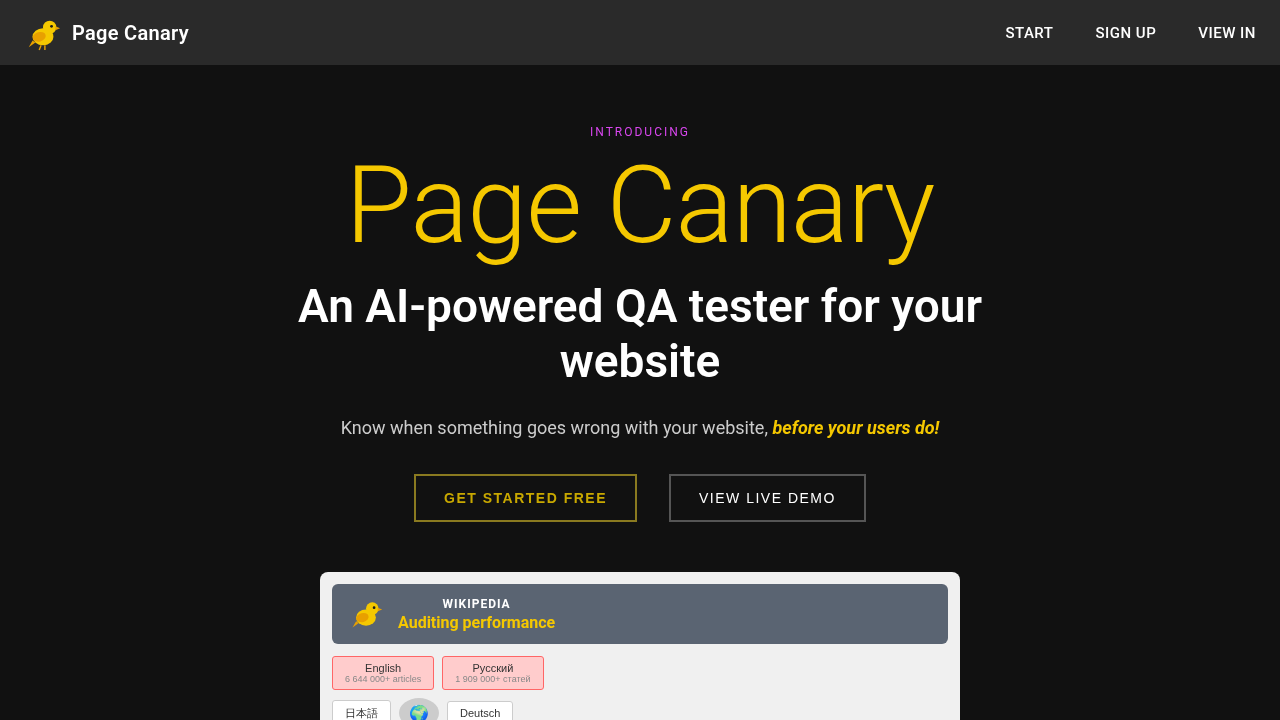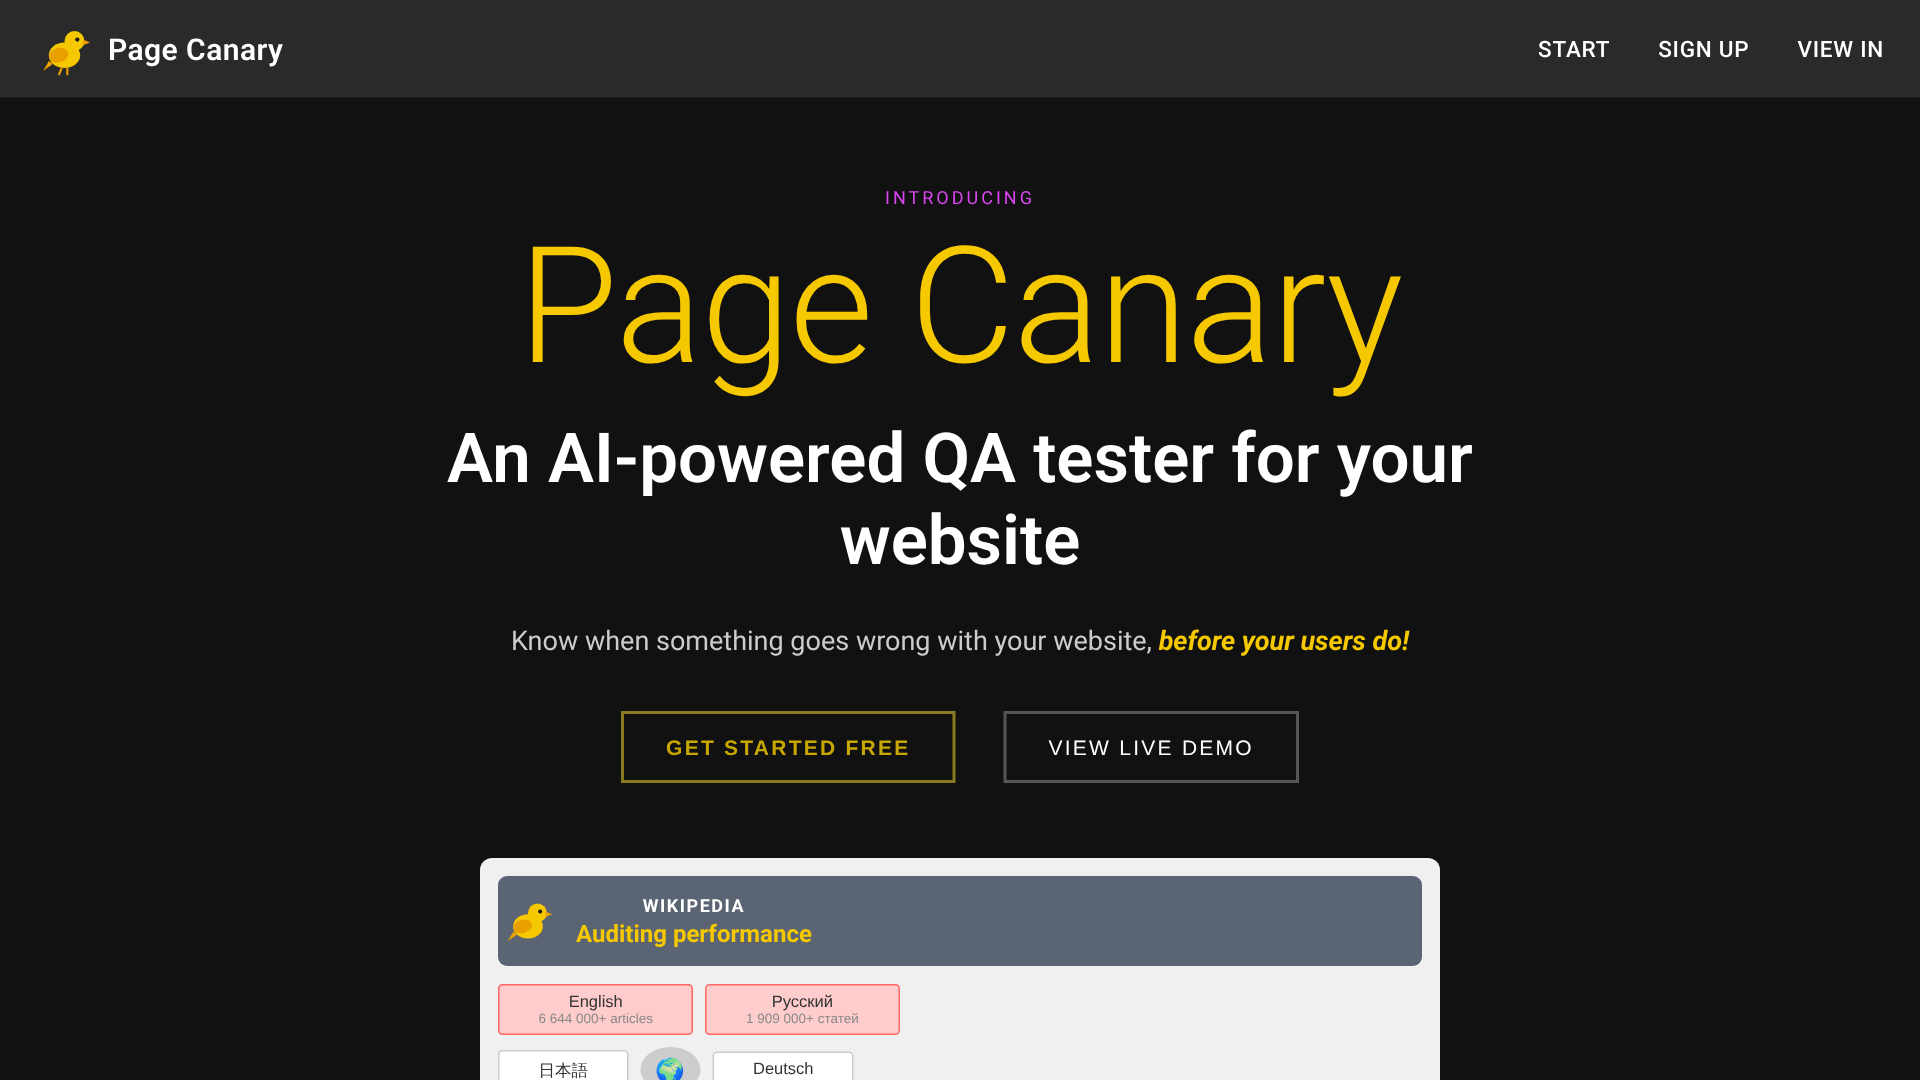--- a/index.html
+++ b/index.html
@@ -40,21 +40,21 @@
     .nav-title {
       color: #ffffff;
       font-size: 20px;
       font-weight: 600;
       letter-spacing: 0.3px;
     }
 
     .nav-links {
       display: flex;
       align-items: center;
-      gap: 32px;
+      gap: 42px;
     }
 
     .nav-link {
       color: #ffffff;
       font-size: 15px;
       font-weight: 500;
       text-decoration: none;
       letter-spacing: 0.5px;
       cursor: pointer;
     }
@@ -143,21 +143,21 @@
       background: #f0f0f0;
       border-radius: 8px 8px 0 0;
       overflow: hidden;
       position: relative;
     }
 
     .demo-inner {
       background: #5a6472;
       border-radius: 6px;
       margin: 12px;
-      padding: 12px 2px;
+      padding: 12px 16px;
       display: flex;
       align-items: center;
       gap: 14px;
     }
 
     .demo-bird {
       width: 36px;
       height: 36px;
       flex-shrink: 0;
     }
@@ -182,21 +182,21 @@
       font-weight: 700;
     }
 
     .demo-buttons-row {
       display: flex;
       gap: 8px;
       padding: 0 12px 8px 12px;
     }
 
     .demo-lang-btn {
-      padding: 5px 26px;
+      padding: 5px 12px;
       font-size: 11px;
       border: 1px solid #ccc;
       background: #ffffff;
       border-radius: 3px;
       cursor: pointer;
       color: #333;
     }
 
     .demo-lang-btn.active-en {
       background: #ffcccc;

